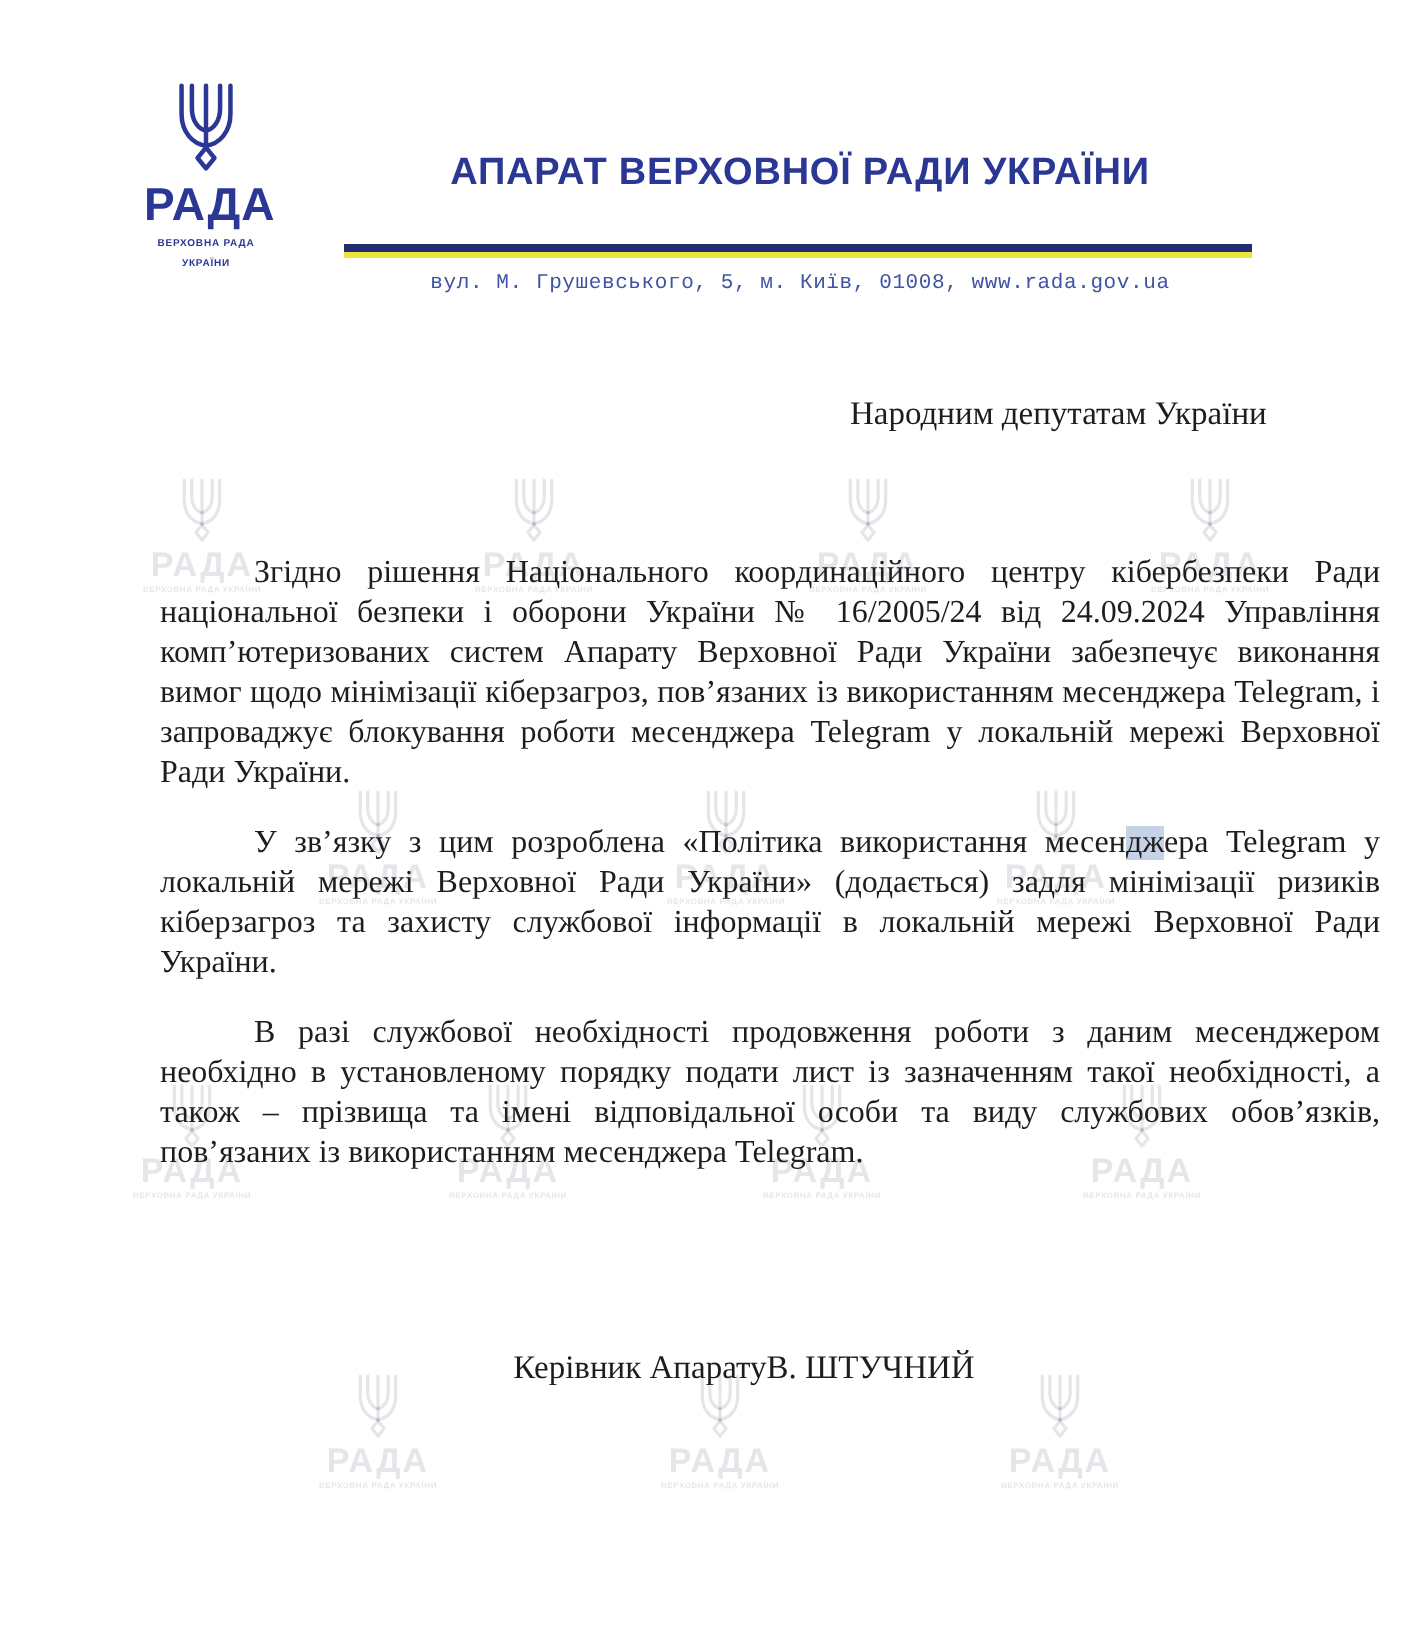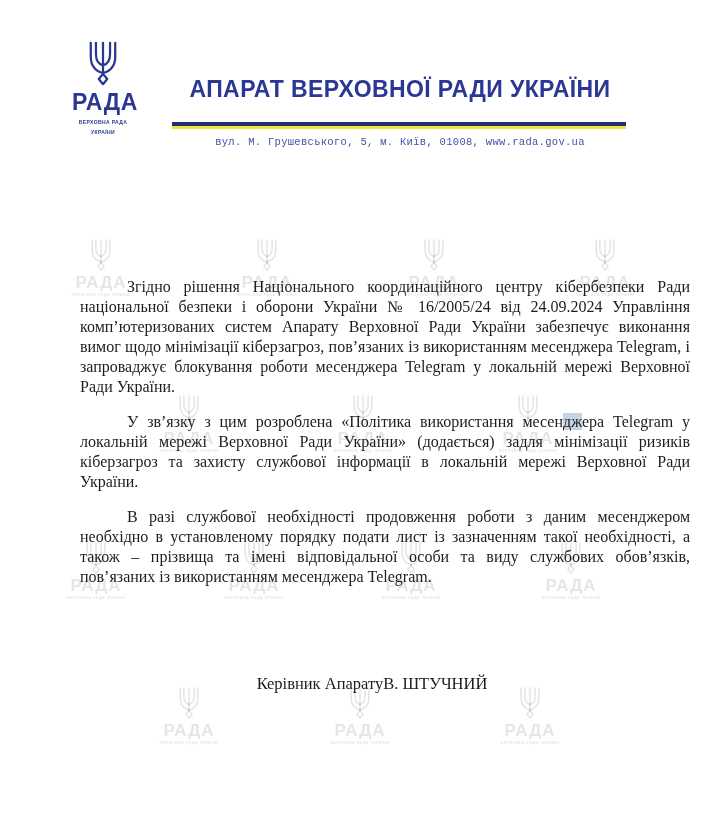--- a/index.html
+++ b/index.html
@@ -33,21 +33,21 @@
     font-family: "Liberation Sans", sans-serif; z-index: 2;
   }
   .logo svg { width: 36px; height: 47px; display: block; margin: 0 auto; }
   .logo-word { font-size: 23px; font-weight: 800; letter-spacing: 0.5px; margin-top: 2px; }
   .logo-sub  { font-size: 5px; font-weight: 700; letter-spacing: 0.4px; line-height: 1.3; margin-top: 3px; }
 
   .doc-title {
     position: absolute; left: 173px; top: 76px; width: 454px;
     margin: 0; text-align: center;
     font-family: "Liberation Sans", sans-serif;
-    font-size: 23px; font-weight: 700; letter-spacing: 0.4px;
+    font-size: 19px; font-weight: 700; letter-spacing: 0.4px;
     color: #2b3794; z-index: 2;
   }
   .flag-divider { position: absolute; left: 172px; top: 122px; width: 454px; z-index: 2; }
   .flag-blue   { height: 4px; background: #232d72; }
   .flag-yellow { height: 3px; background: #ece43a; }
   .address {
     position: absolute; left: 143px; top: 136px; width: 514px;
     text-align: center;
     font-family: Liberation Mono, monospace;
     font-size: 10.5px; letter-spacing: 0.3px;
@@ -208,20 +208,21 @@
 
   <div class="flag-divider">
     <div class="flag-blue"></div>
     <div class="flag-yellow"></div>
   </div>
 
   <div class="address">вул. М. Грушевського, 5, м. Київ, 01008,  www.rada.gov.ua</div>
 
   <div class="content">
 
+    <div class="addressee">Народним депутатам України</div>
 
     <div class="body-text">
       <p>Згідно рішення Національного координаційного центру кібербезпеки Ради національної безпеки і оборони України № 16/2005/24 від 24.09.2024 Управління комп’ютеризованих систем Апарату Верховної Ради України забезпечує виконання вимог щодо мінімізації кіберзагроз, пов’язаних із використанням месенджера Telegram, і запроваджує блокування роботи месенджера Telegram у локальній мережі Верховної Ради України.</p>
       <p><span>У зв’язку з цим розроблена «Політика використання месен</span><span class="hl">дж</span><span>ера Telegram у локальній мережі Верховної Ради України» (додається) задля мінімізації ризиків кіберзагроз та захисту службової інформації в локальній мережі Верховної Ради України.</span></p>
       <p>В разі службової необхідності продовження роботи з даним месенджером необхідно в установленому порядку подати лист із зазначенням такої необхідності, а також – прізвища та імені відповідальної особи та виду службових обов’язків, пов’язаних із використанням месенджера Telegram.</p>
     </div>
 
     <div class="signature-row">
       <span>Керівник Апарату</span>
       <span>В. ШТУЧНИЙ</span>

